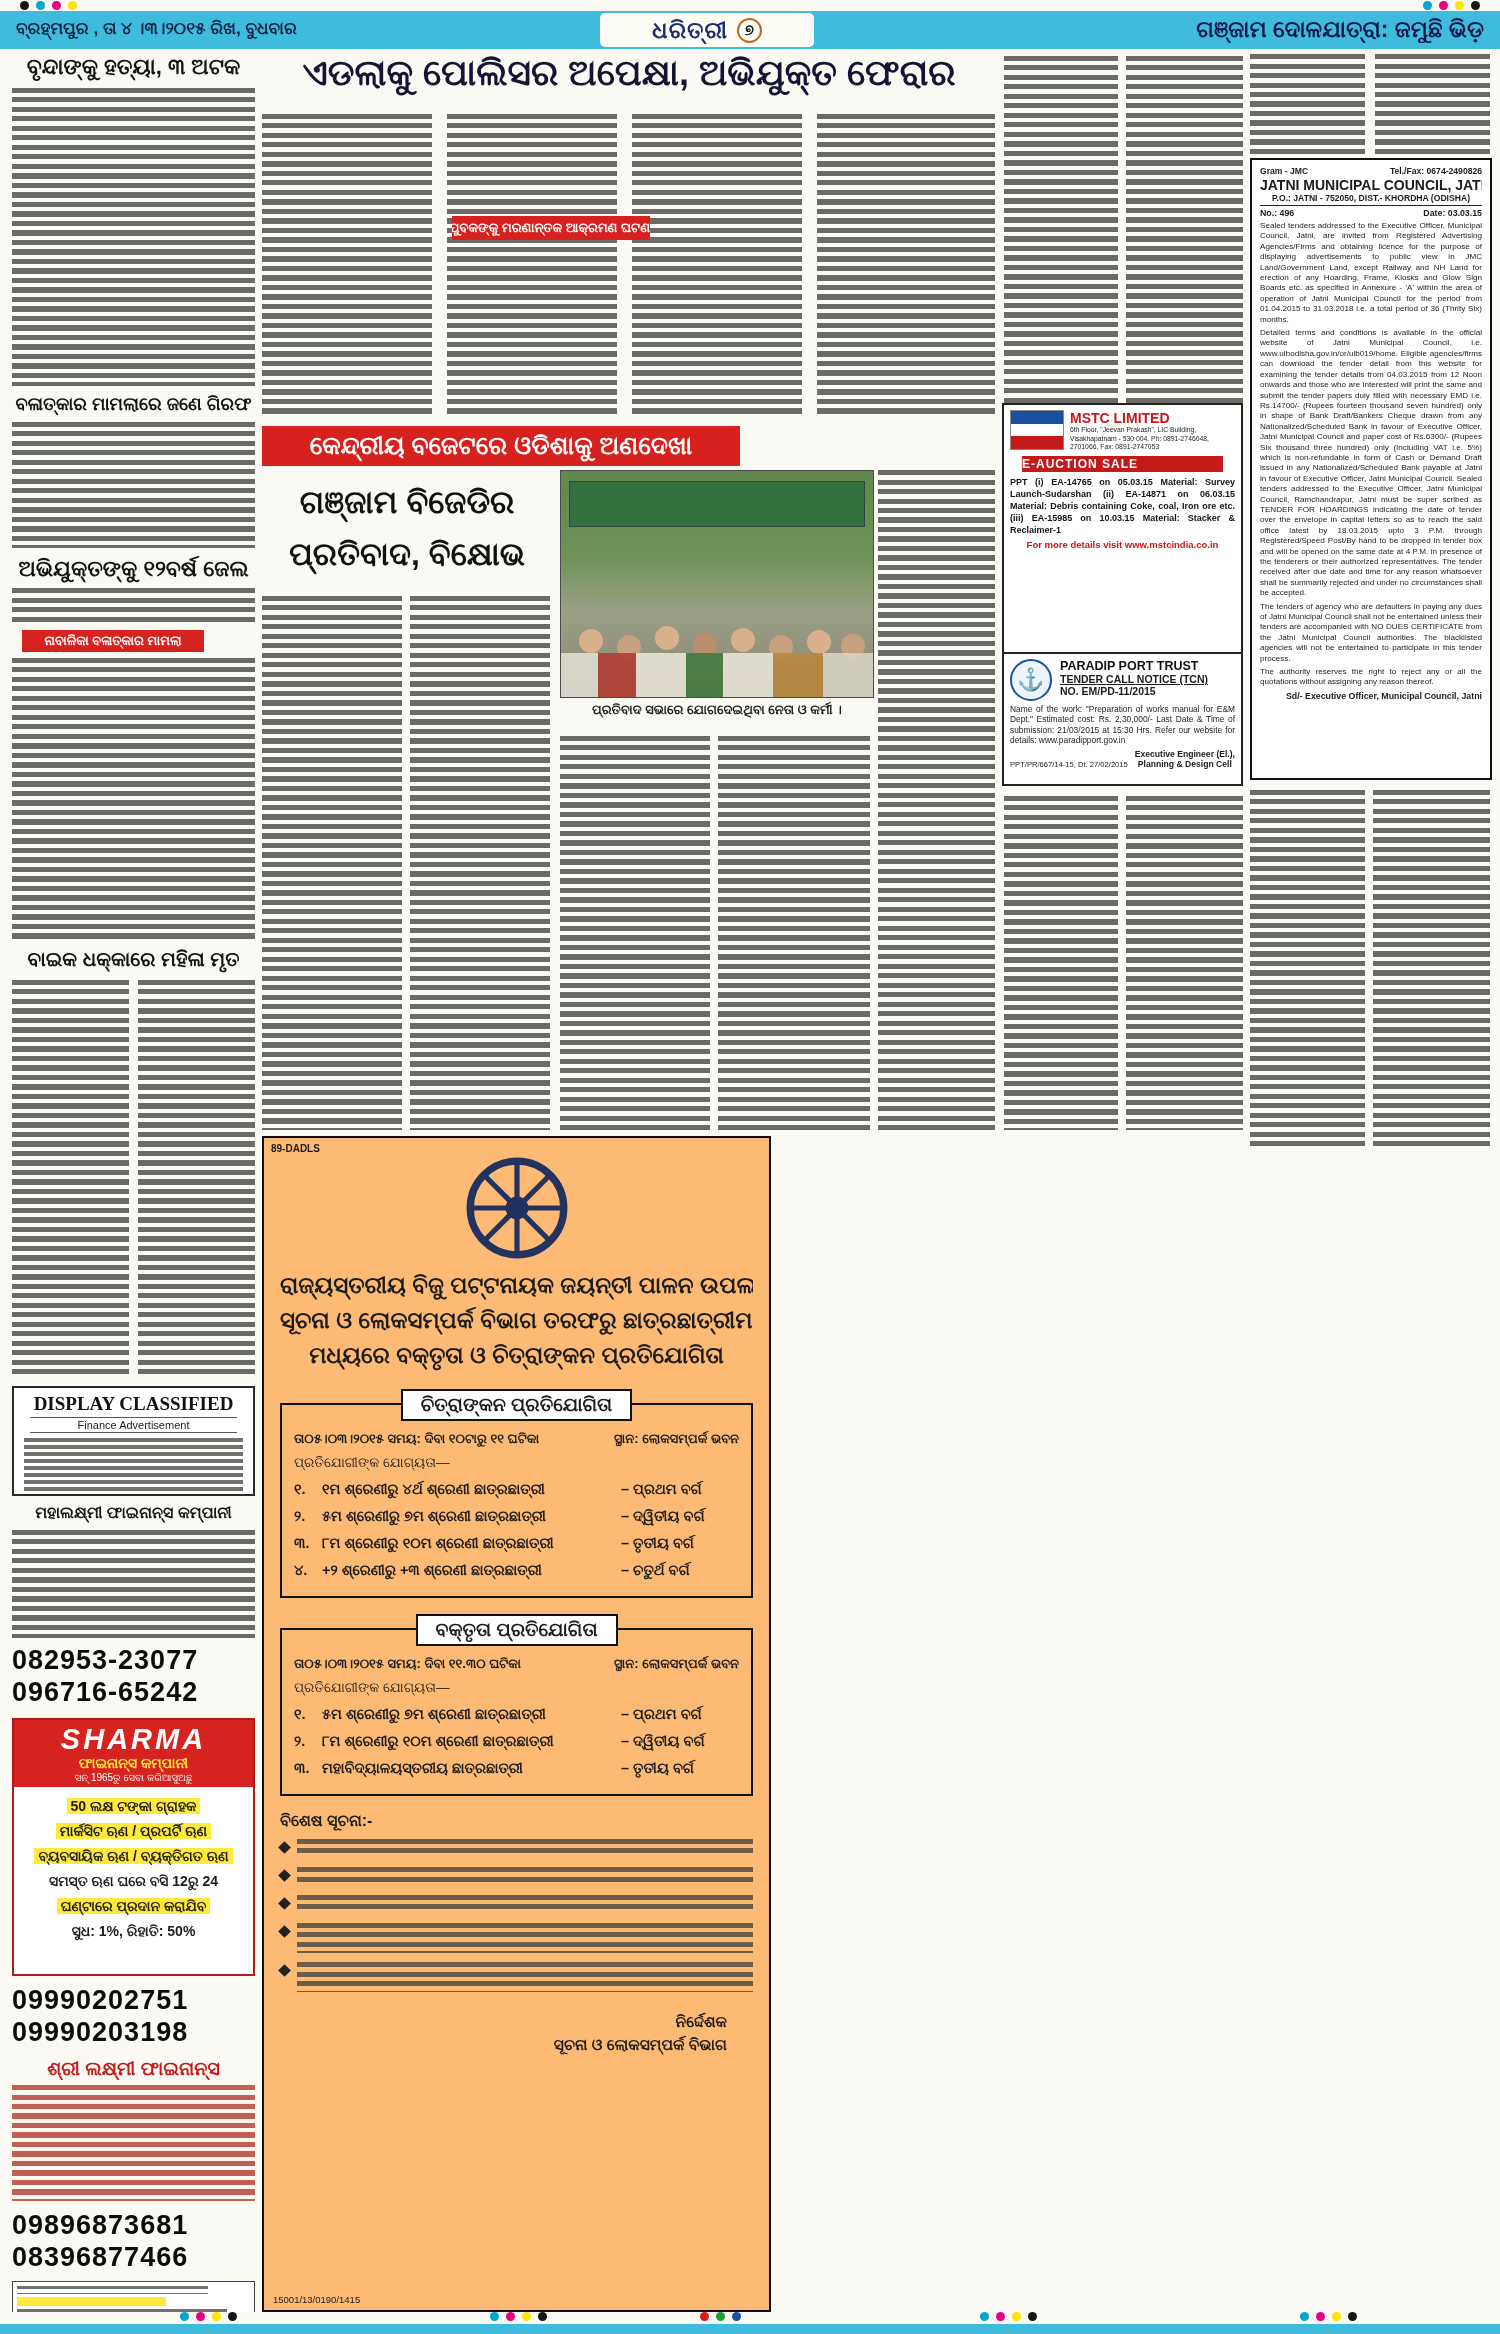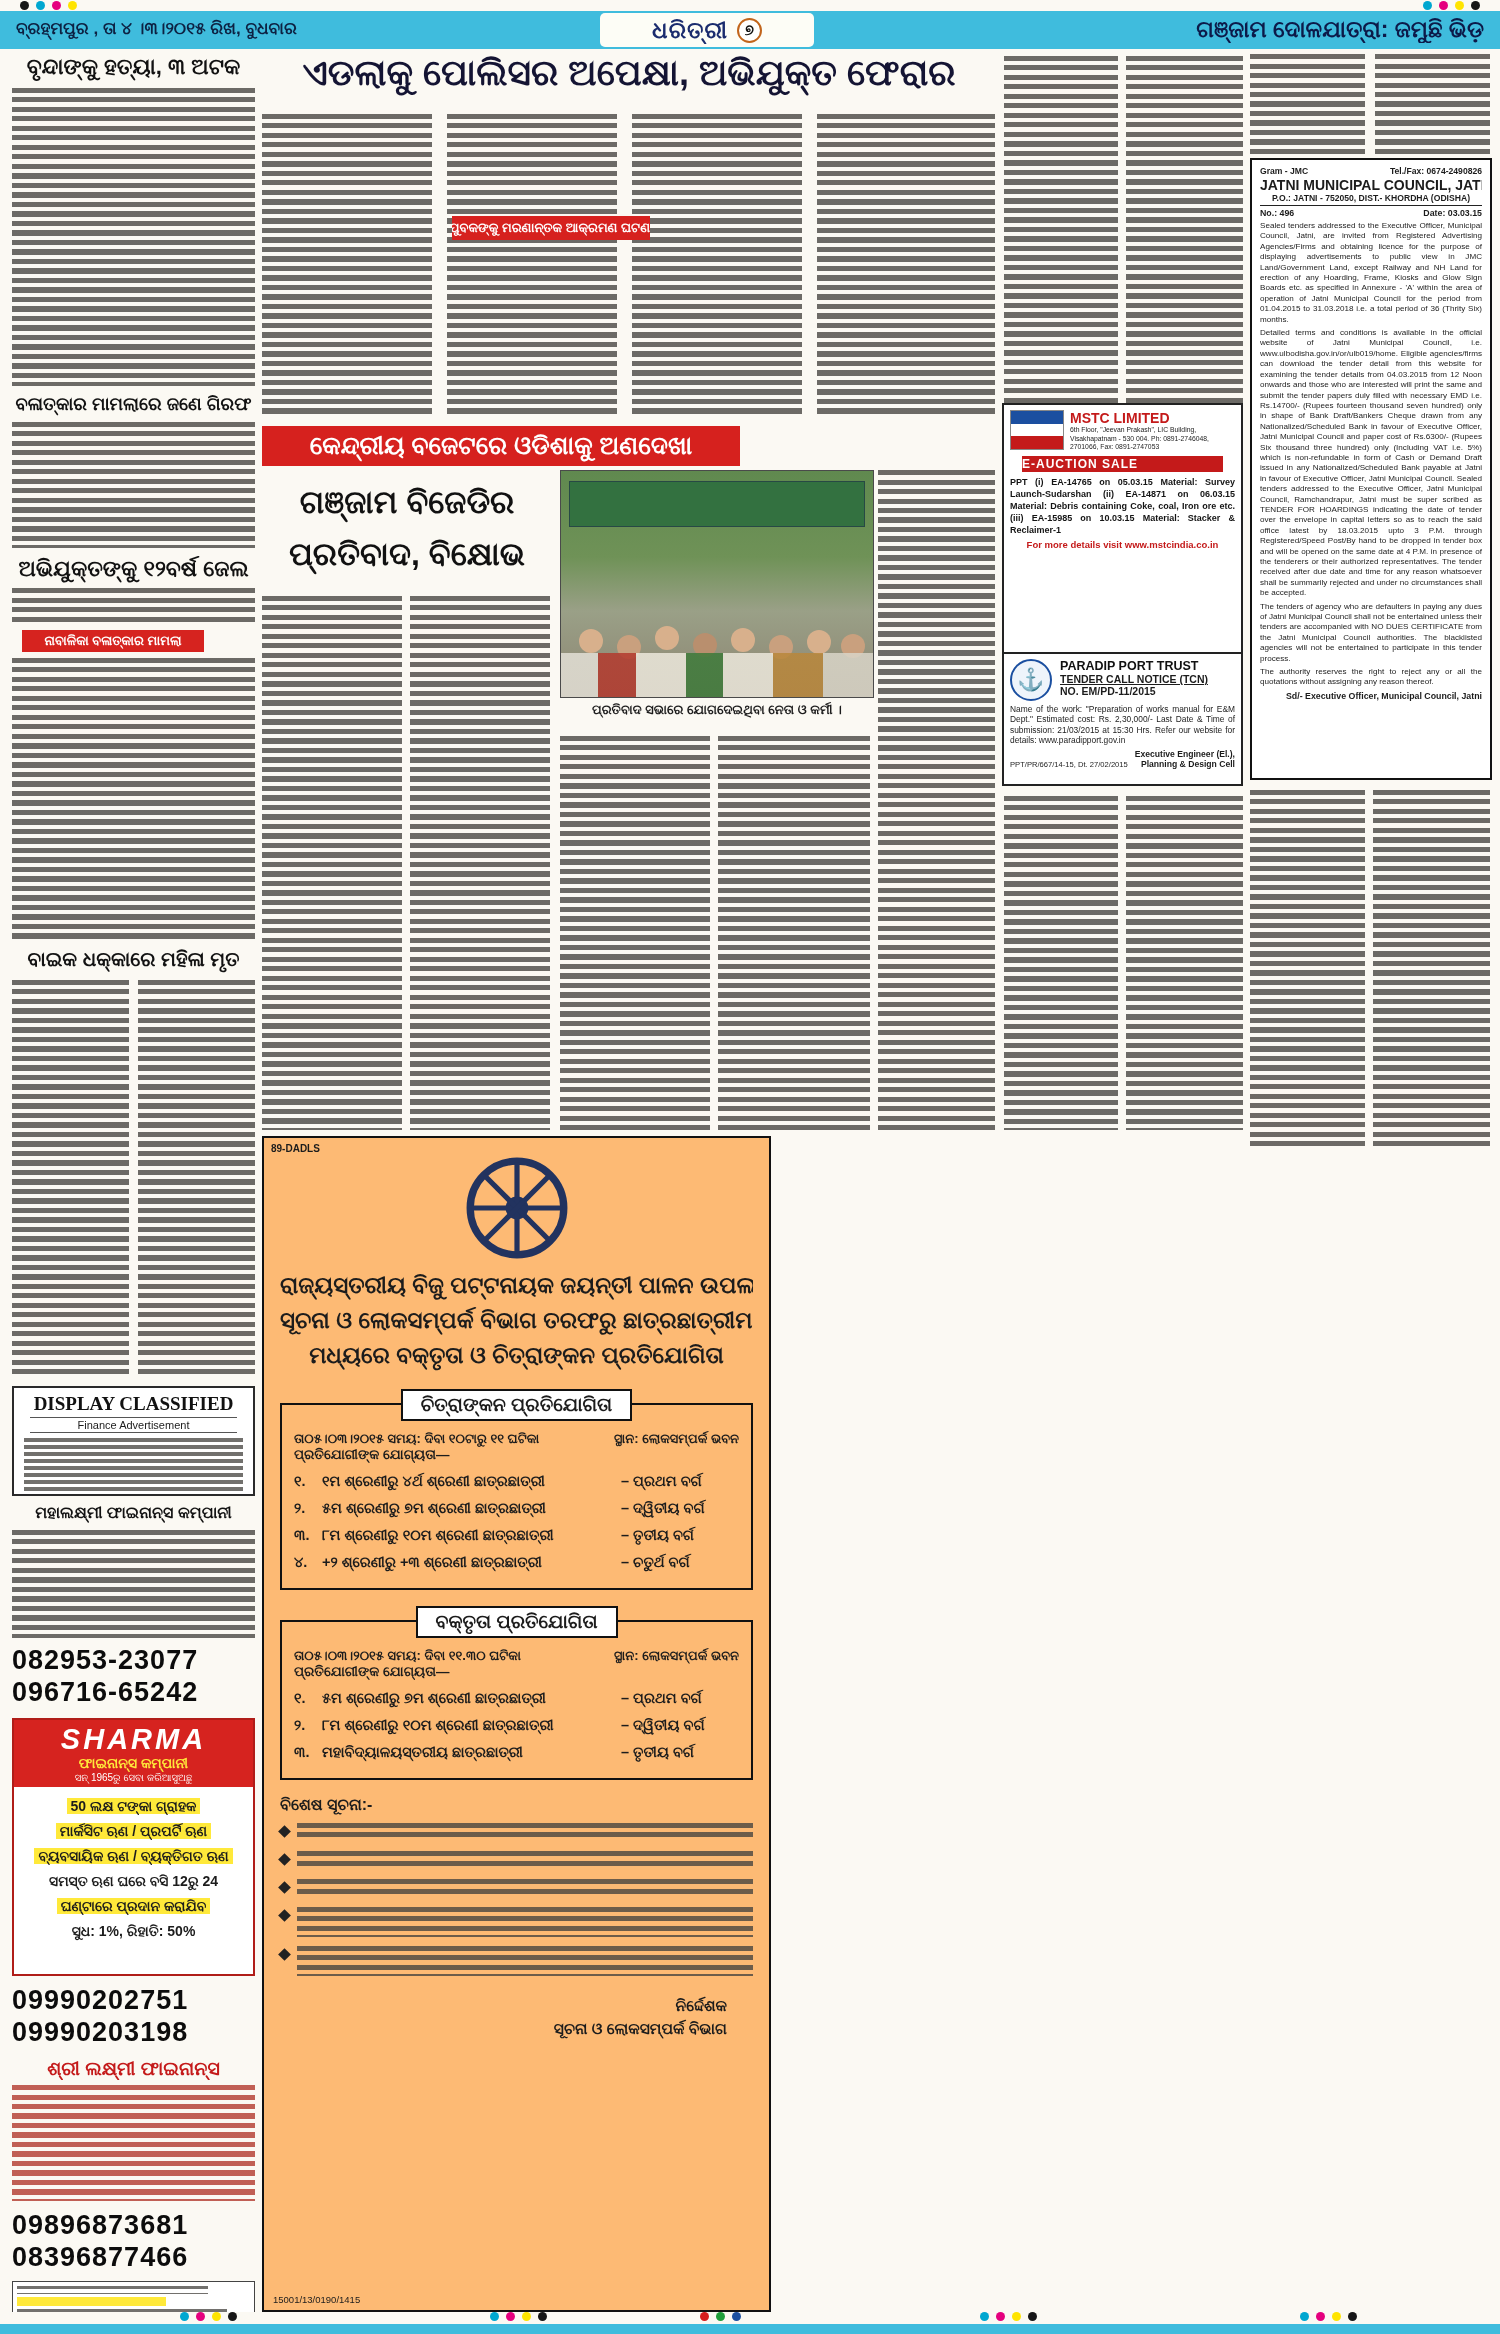--- a/index.html
+++ b/index.html
@@ -69,39 +69,39 @@
   .mstc-foot{font-size:9.5px;font-weight:bold;color:#c41a1a;text-align:center;margin-top:3px}
   .ppt{border:2px solid #222;background:#fff;padding:5px 6px}
   .ppt-row{display:flex;gap:8px}
   .ppt-logo{width:42px;height:42px;border-radius:50%;border:2.5px solid #1b4fa0;color:#1b4fa0;
             display:flex;align-items:center;justify-content:center;font-size:22px;flex:none;background:#eef4fb}
   .ppt-name{font-weight:bold;font-size:12.5px;color:#111;white-space:nowrap;overflow:hidden}
   .ppt-tcn{font-weight:bold;font-size:10.5px;text-decoration:underline;white-space:nowrap;overflow:hidden}
   .ppt-body{font-size:8.4px;line-height:10.4px;margin-top:3px;text-align:justify}
   .ppt-foot{display:flex;justify-content:space-between;align-items:flex-end;margin-top:3px}
   .ppt-ref{font-size:7.6px}
-  .ppt-sig{font-size:8.6px;font-weight:bold;text-align:right;line-height:10px}
+  .ppt-sig{font-size:8.6px;font-weight:bold;text-align:center;line-height:10px}
   
   .jatni{border:2.5px solid #111;background:#fff;padding:6px 8px}
   .jatni-top{display:flex;justify-content:space-between;font-size:8.6px;font-weight:bold}
   .jatni-title{font-size:14px;text-align:center;font-weight:bold;margin-top:1px;white-space:nowrap;overflow:hidden}
   .jatni-addr{font-size:8.6px;text-align:center;font-weight:bold;border-bottom:1.5px solid #222;padding-bottom:2px;white-space:nowrap;overflow:hidden}
   .jatni-meta{display:flex;justify-content:space-between;font-size:8.8px;font-weight:bold;margin:2px 0 3px}
   .jatni p{font-size:8.1px;line-height:10.4px;text-align:justify;margin-bottom:3px}
   .jatni-sig{text-align:right;font-size:8.8px;font-weight:bold;margin-top:2px}
   
   .comp{border:2.5px solid #111;background:#fdba74;padding:8px 16px 26px;position:relative}
   .comp-code{position:absolute;top:5px;left:7px;font-size:10px;font-weight:bold}
   .comp-title{font-size:23px;font-weight:bold;text-align:center;line-height:35px;white-space:nowrap;overflow:hidden}
   .sub-box{border:2px solid #111;margin-top:30px;padding:0 12px 12px;position:relative}
   .sub-head{position:relative;top:-16px;margin:0 auto;max-width:88%;width:max-content;background:#fff;border:2px solid #111;
             padding:3px 18px;font-size:19px;font-weight:bold;text-align:center;white-space:nowrap;overflow:hidden}
   .sub-dt{display:flex;justify-content:space-between;font-size:13px;font-weight:bold;margin-top:-6px;gap:8px}
   .sub-dt div{white-space:nowrap;overflow:hidden}
-  .sub-elig{font-size:13.5px;font-weight:bold;margin:0 0 5px}
+  .sub-elig{font-size:13.5px;font-weight:normal;margin:8px 0 5px}
   .item{display:flex;font-size:14.5px;line-height:27px;font-weight:bold}
   .item .no{width:28px;flex:none}
   .item .tx{flex:1;white-space:nowrap;overflow:hidden}
   .item .gr{width:118px;flex:none;white-space:nowrap;overflow:hidden}
   .note-label{font-size:16px;font-weight:bold;margin:16px 0 6px}
   .note-row{display:flex;gap:8px;margin:9px 0}
   .bullet{width:9px;height:9px;background:#222;transform:rotate(45deg);margin-top:4px;flex:none}
   .note-greek{flex:1;height:19px}
   .comp-sig{text-align:right;font-weight:bold;font-size:15.5px;line-height:23px;margin-top:18px;padding-right:26px}
   .comp-ref{position:absolute;bottom:5px;left:9px;font-size:9.5px}

